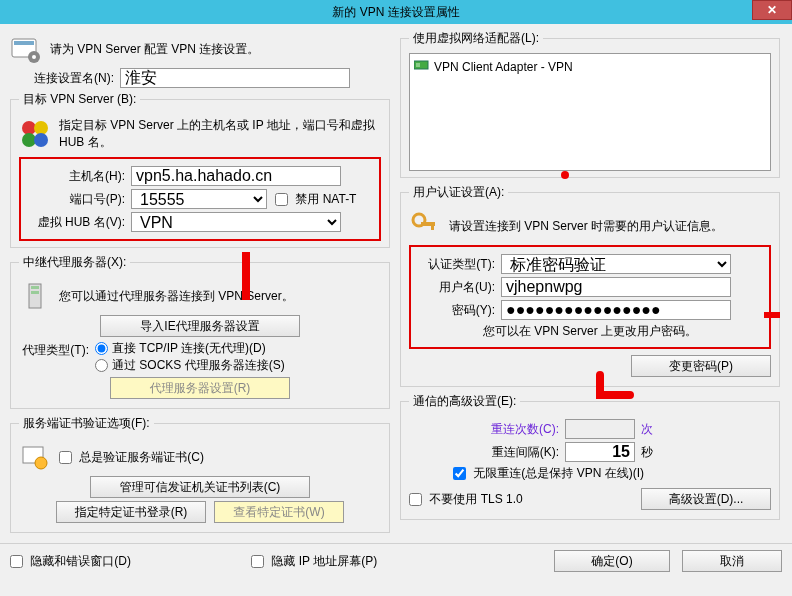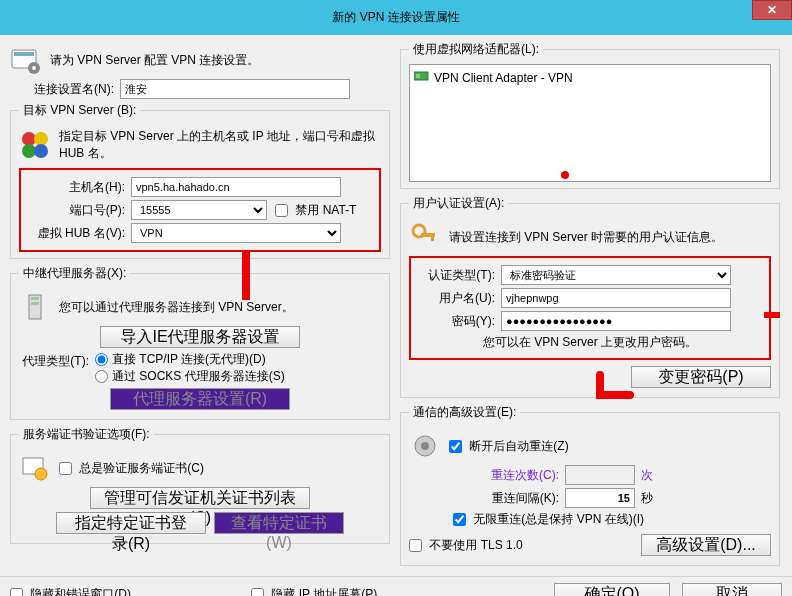--- a/index.html
+++ b/index.html
@@ -7,21 +7,21 @@
   margin: 0;
   font-family: "Microsoft YaHei", "SimSun", sans-serif;
   font-size: 12px;
   background: #f0f0f0;
   width: 792px;
   height: 596px;
   overflow: hidden;
 }
 .titlebar {
   background: #40c0e0;
-  height: 35px;
+  height: 24px;
   display: flex;
   align-items: center;
   justify-content: center;
   position: relative;
 }
 .titlebar .title { font-size: 12px; }
 .titlebar .close {
   position: absolute;
   right: 0;
   top: 0;
@@ -51,33 +51,33 @@
 }
 .row label.fld {
   display: inline-block;
   text-align: right;
   margin-right: 6px;
 }
 .input, select, .combo {
   height: 20px;
   border: 1px solid #999;
   background: #fff;
-  font-size: 11px;
+  font-size: 16px;
   padding: 0 4px;
 }
 .btn {
   height: 22px;
   border: 1px solid #999;
   background: linear-gradient(#fafafa,#e5e5e5);
-  font-size: 16px;
+  font-size: 12px;
   padding: 0 12px;
 }
 .btn:disabled {
   color: #888;
-  background: #4c1d95;
+  background: #fef9c3;
 }
 fieldset {
   border: 1px solid #d0d0d0;
   margin: 0 0 6px 0;
   padding: 6px 8px;
 }
 fieldset legend { padding: 0 4px; font-size: 12px; }
 .icon-box {
   width: 32px;
   height: 32px;
@@ -272,32 +272,20 @@
           <span>您可以在 VPN Server 上更改用户密码。</span>
         </div>
       </div>
       <div class="row" style="justify-content:flex-end;margin-top:6px">
         <button class="btn" style="width:140px">变更密码(P)</button>
       </div>
     </fieldset>
 
     <fieldset>
       <legend>通信的高级设置(E):</legend>
-      <div class="row">
-        <div class="icon-box">
-          <svg viewBox="0 0 32 32">
-                <circle cx="16" cy="16" r="10" fill="#ccc" stroke="#888"></circle>
-                <circle cx="16" cy="16" r="4" fill="#888"></circle>
-              </svg>
-        </div>
-        <label>
-          <input type="checkbox" checked="" style="">
-          <span>断开后自动重连(Z)</span>
-        </label>
-      </div>
       <div class="row">
         <label class="fld ghost" style="width:150px">重连次数(C):</label>
         <input class="input ghost" style="width: 70px; text-align: right; background: rgb(238, 238, 238);" disabled="">
         <span class="ghost" style="margin-left:6px">次</span>
       </div>
       <div class="row">
         <label class="fld" style="width:150px">重连间隔(K):</label>
         <input class="input" style="width: 70px; text-align: right; font-weight: bold;" value="15">
         <span style="margin-left:6px">秒</span>
       </div>

